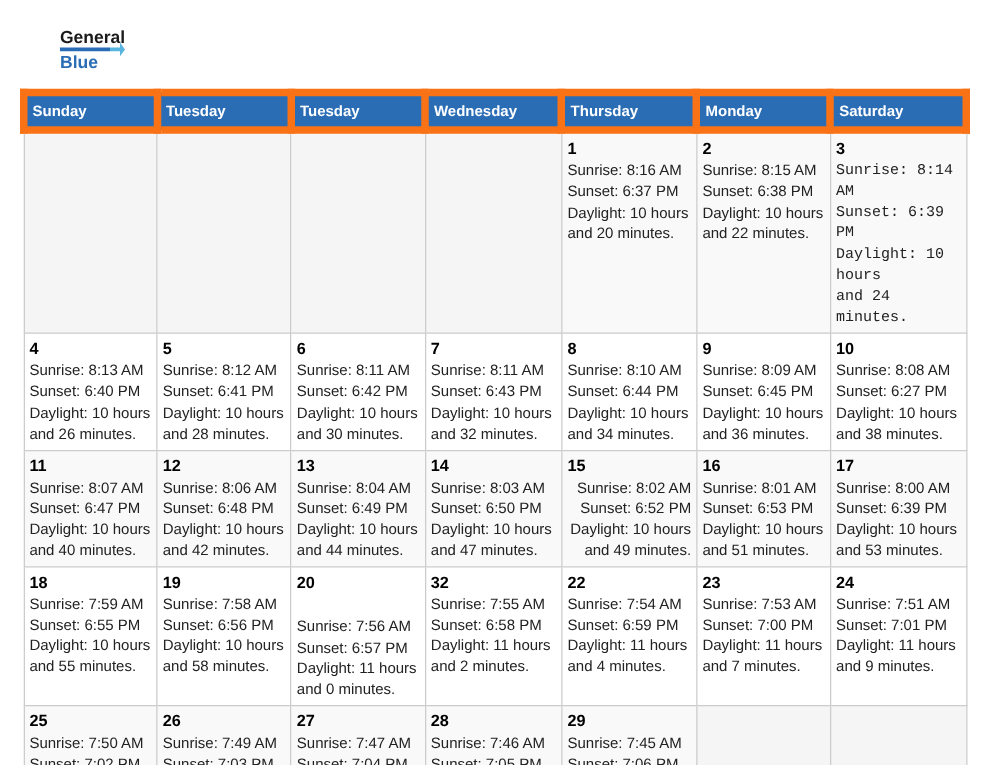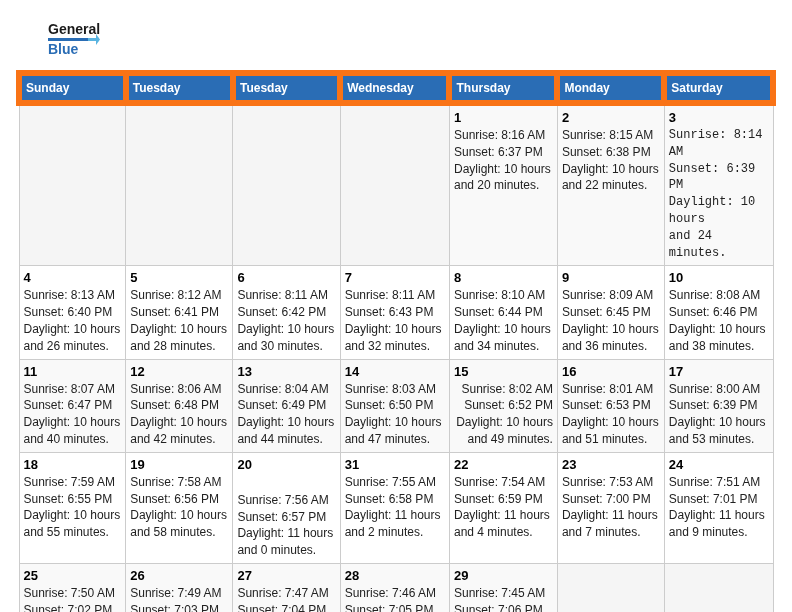--- a/index.html
+++ b/index.html
@@ -172,21 +172,21 @@
         <td>
           <span class="day-num">9</span>
           <div class="day-info" style="white-space: pre-line;">Sunrise: 8:09 AM
 Sunset: 6:45 PM
 Daylight: 10 hours
 and 36 minutes.</div>
         </td>
         <td>
           <span class="day-num">10</span>
           <div class="day-info" style="white-space: pre-line;">Sunrise: 8:08 AM
-Sunset: 6:46 PM
+Sunset: 6:27 PM
 Daylight: 10 hours
 and 38 minutes.</div>
         </td>
       </tr>
       <tr>
         <td>
           <span class="day-num">11</span>
           <div class="day-info" style="white-space: pre-line;">Sunrise: 8:07 AM
 Sunset: 6:47 PM
 Daylight: 10 hours
@@ -251,21 +251,21 @@
 and 58 minutes.</div>
         </td>
         <td>
           <span class="day-num">20</span>
           <div class="day-info" style="white-space: pre-line; margin-top: 20px;">Sunrise: 7:56 AM
 Sunset: 6:57 PM
 Daylight: 11 hours
 and 0 minutes.</div>
         </td>
         <td>
-          <span class="day-num">31</span>
+          <span class="day-num">32</span>
           <div class="day-info" style="white-space: pre-line;">Sunrise: 7:55 AM
 Sunset: 6:58 PM
 Daylight: 11 hours
 and 2 minutes.</div>
         </td>
         <td>
           <span class="day-num">22</span>
           <div class="day-info" style="white-space: pre-line;">Sunrise: 7:54 AM
 Sunset: 6:59 PM
 Daylight: 11 hours

